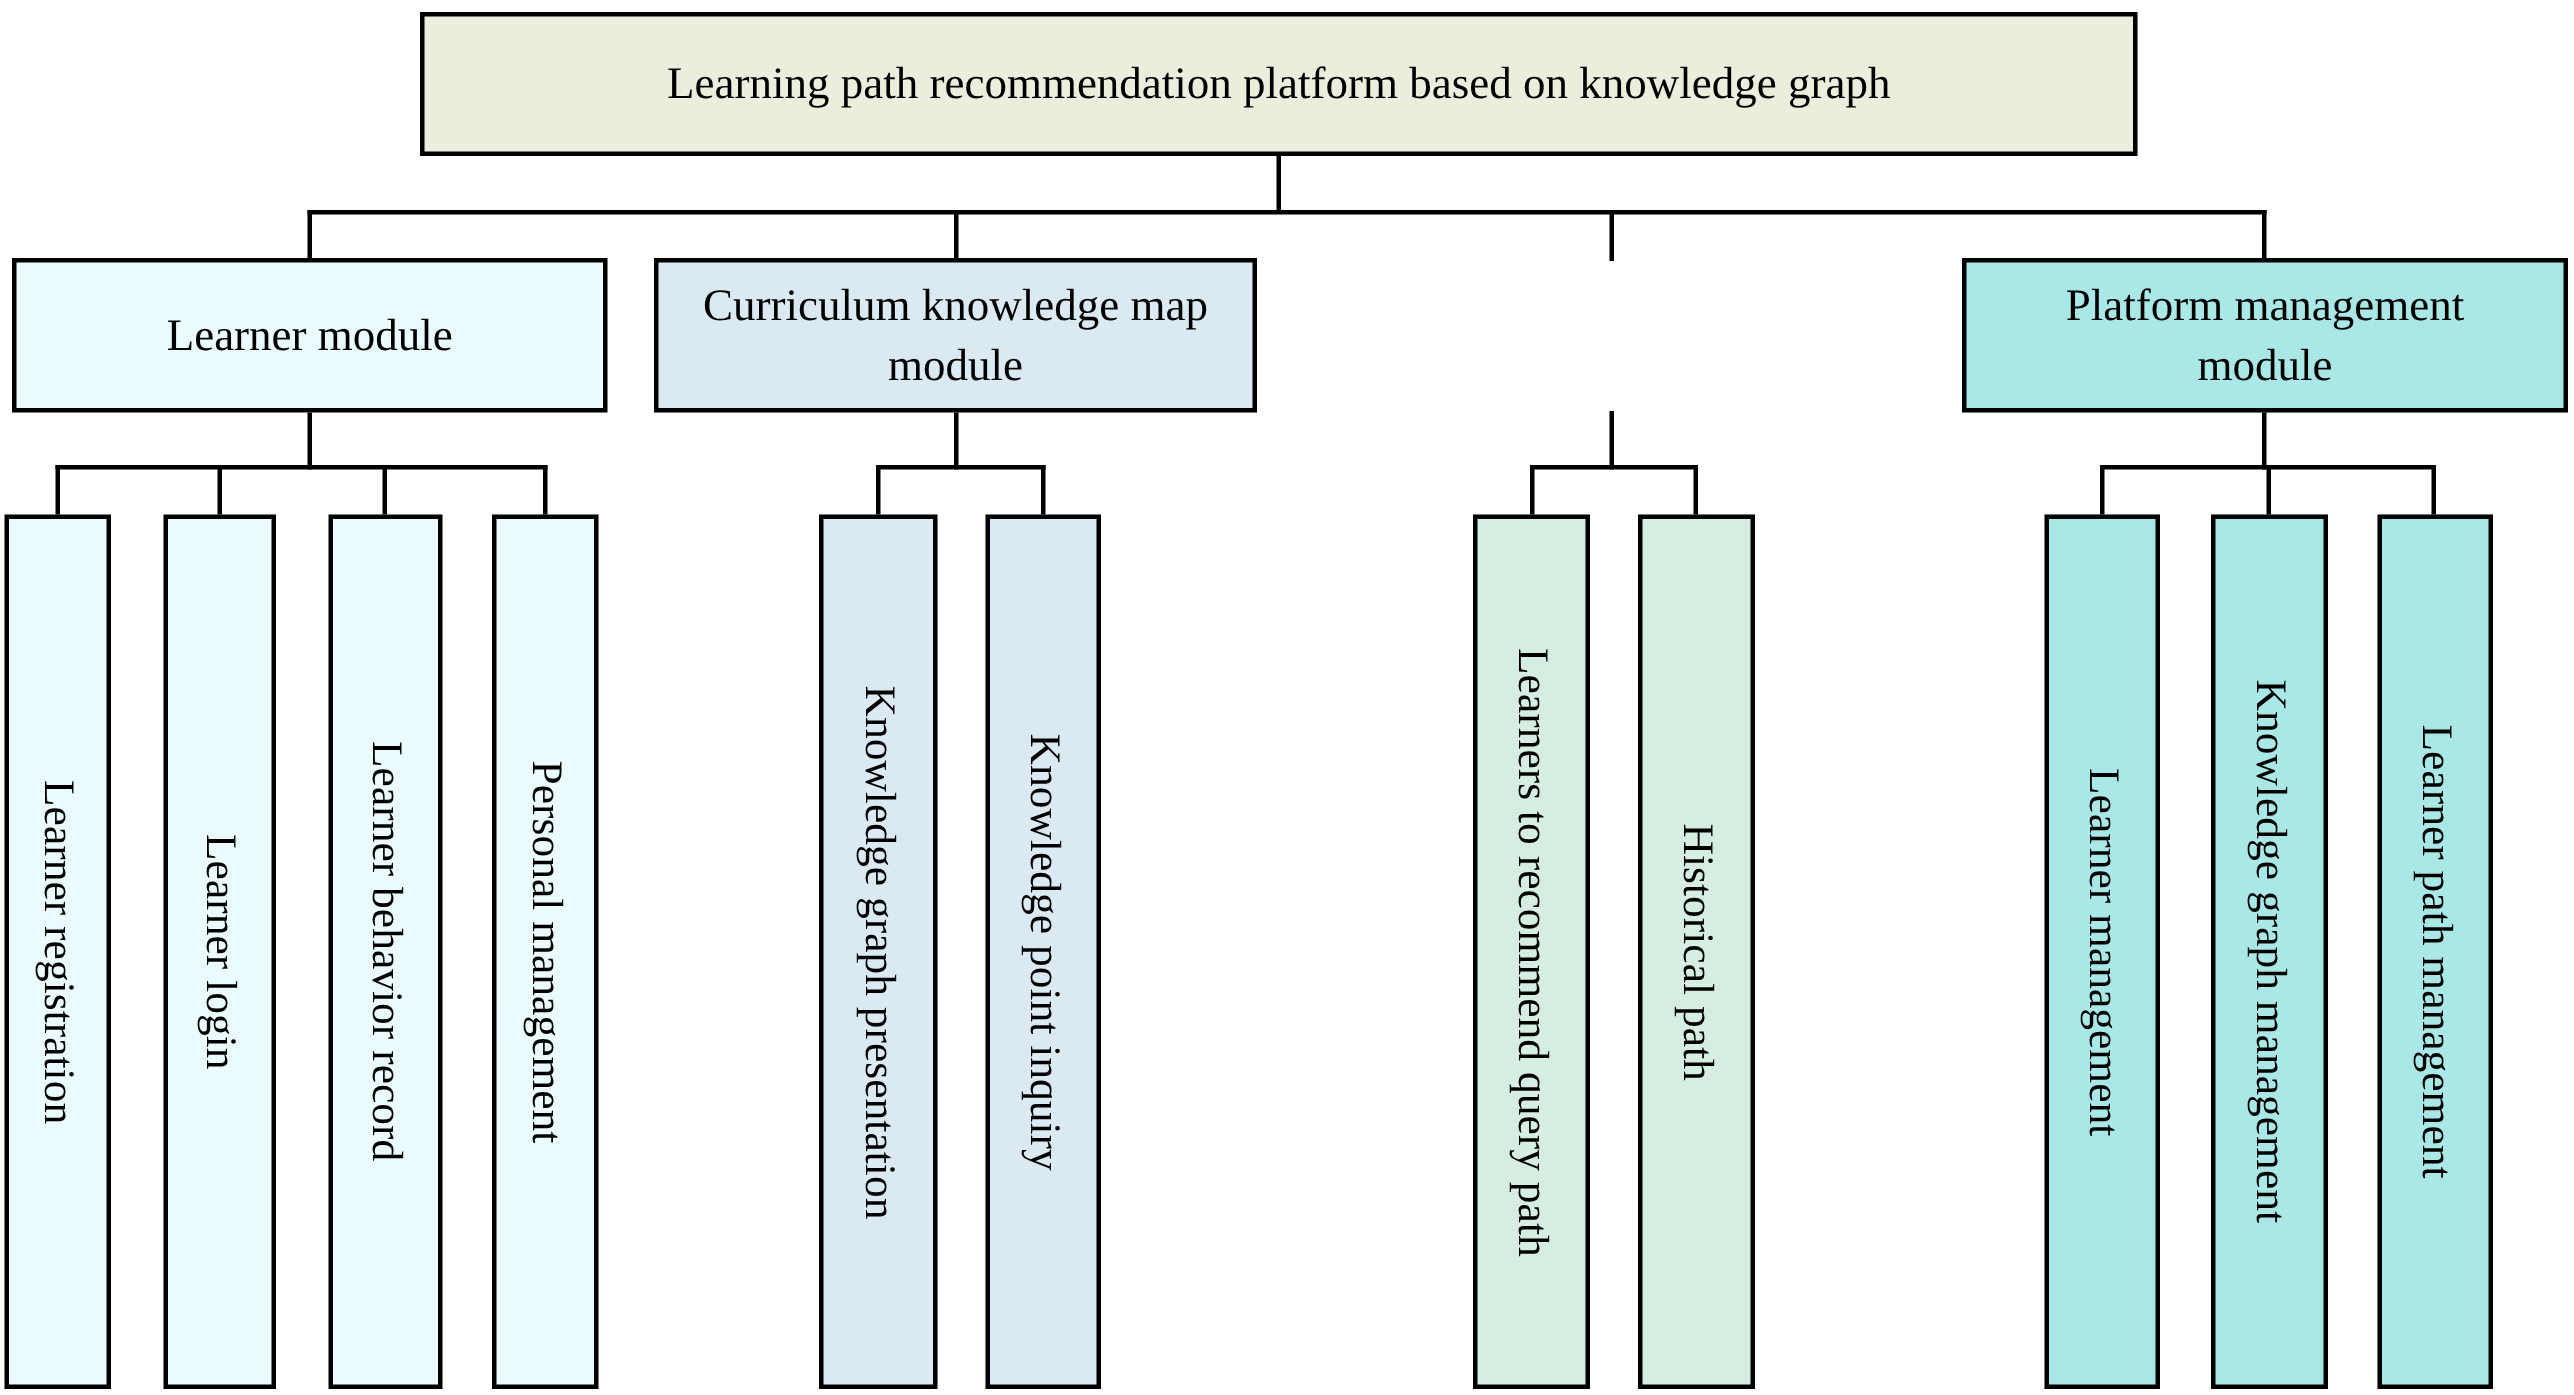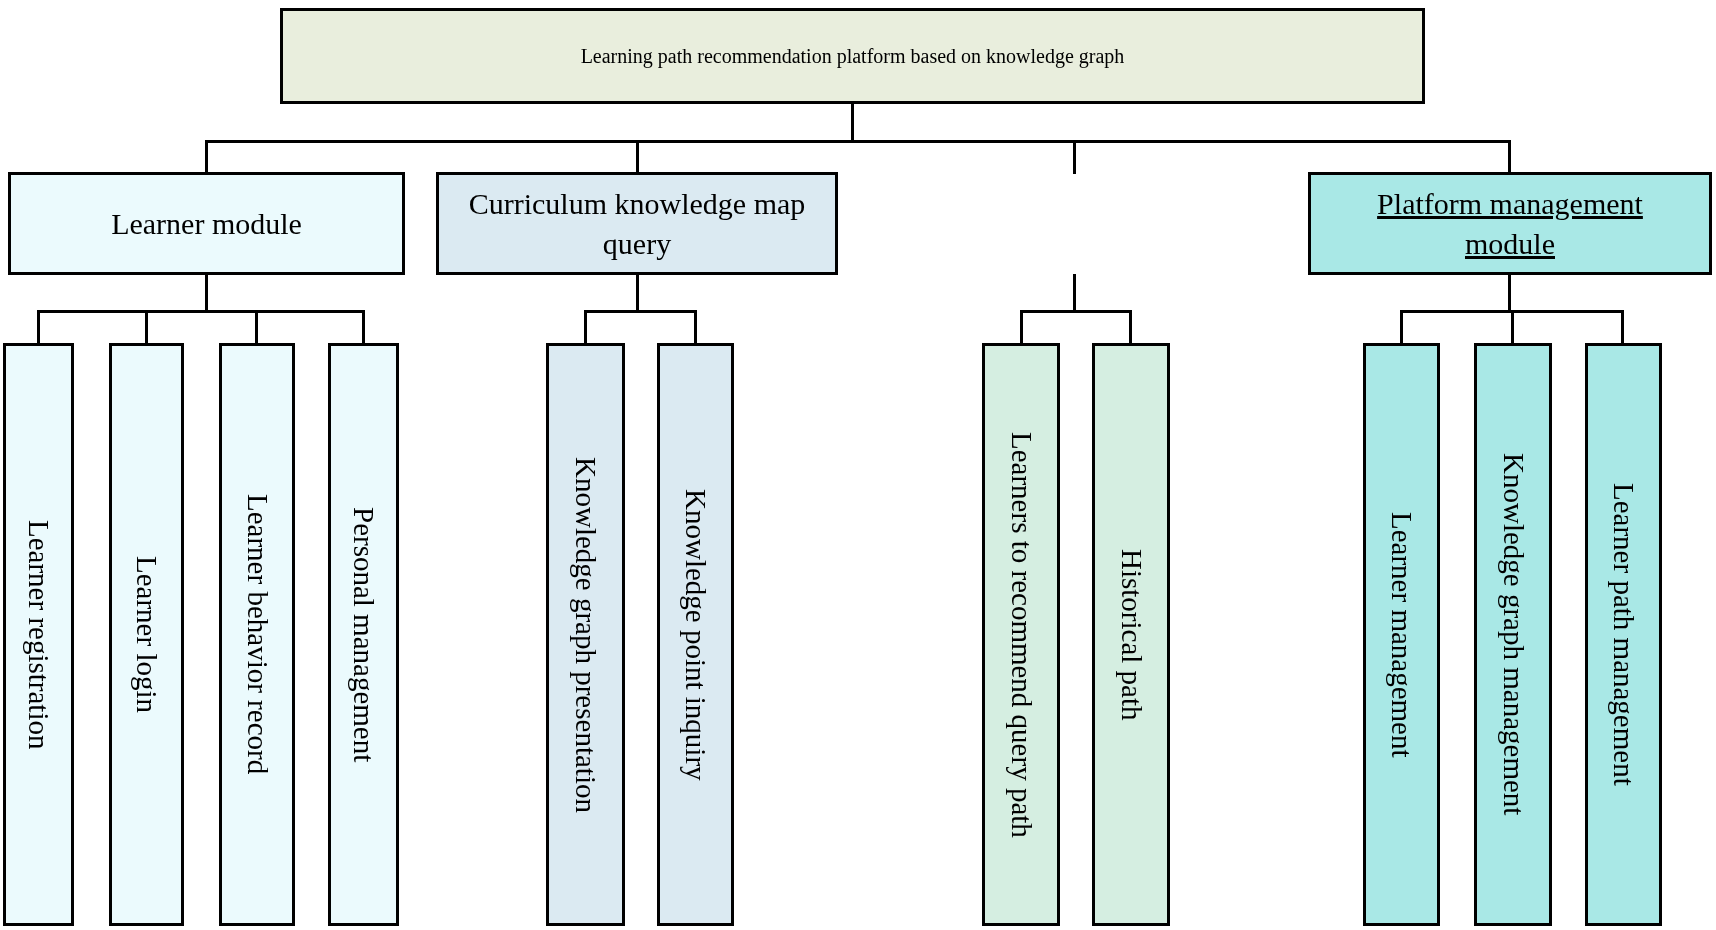--- a/index.html
+++ b/index.html
@@ -20,21 +20,21 @@
     position: absolute;
     box-sizing: border-box;
     border: 3px solid #000000;
     display: flex;
     align-items: center;
     justify-content: center;
     text-align: center;
   }
   .root-box {
     left: 280px; top: 8px; width: 1145px; height: 96px;
-    font-size: 20px;
+    font-size: 30px;
   }
   .module-box {
     top: 172px; height: 103px;
     font-size: 30px;
     line-height: 1.32;
     padding: 0 18px;
   }
   .leaf-box {
     top: 343px; height: 583px;
     font-size: 29px;
@@ -79,23 +79,23 @@
   <div class="line" style="left:1621px; top:310px; width:3px; height:35px;"></div>
 
   <div class="box root-box" style="background-color: rgb(233, 238, 221);">
     <span class="lbl">Learning path recommendation platform based on knowledge graph</span>
   </div>
 
   <div class="box module-box" style="left: 8px; width: 397px; background-color: rgb(235, 250, 253);">
     <span class="lbl">Learner module</span>
   </div>
   <div class="box module-box" style="left: 436px; width: 402px; background-color: rgb(219, 234, 242);">
-    <span class="lbl">Curriculum knowledge map query</span>
+    <span class="lbl">Curriculum knowledge map module</span>
   </div>
-  <div class="box module-box" style="left: 1308px; width: 404px; background-color: rgb(169, 232, 230); text-decoration: underline;">
+  <div class="box module-box" style="left: 1308px; width: 404px; background-color: rgb(169, 232, 230);">
     <span class="lbl">Platform management module</span>
   </div>
 
   <div class="box leaf-box" style="left: 3px; width: 71px; background-color: rgb(235, 250, 253);">
     <span class="lbl">Learner registration</span>
   </div>
   <div class="box leaf-box" style="left: 109px; width: 75px; background-color: rgb(235, 250, 253);">
     <span class="lbl">Learner login</span>
   </div>
   <div class="box leaf-box" style="left: 219px; width: 76px; background-color: rgb(235, 250, 253);">

